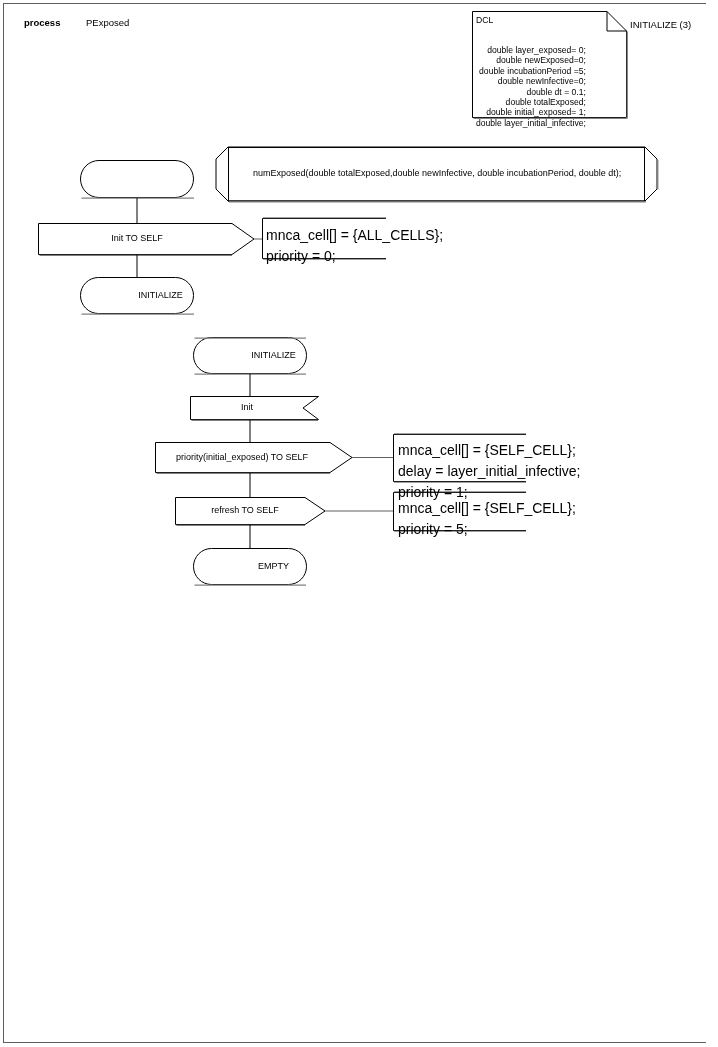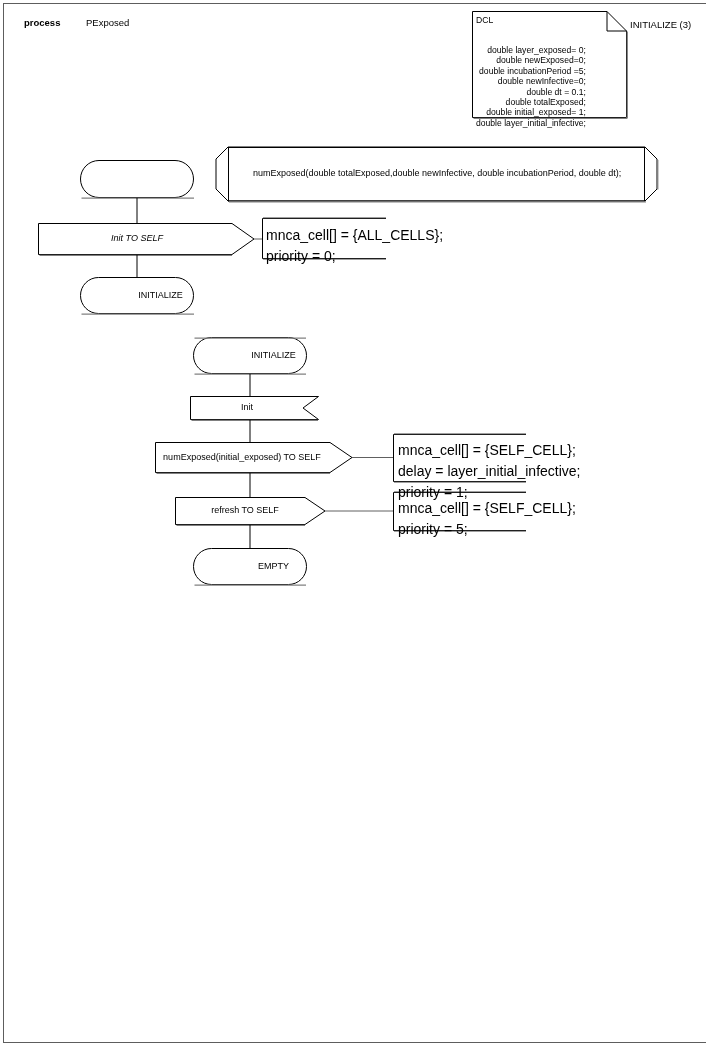--- a/index.html
+++ b/index.html
@@ -201,28 +201,28 @@
 double newExposed=0;
 double incubationPeriod =5;
 double newInfective=0;
 double dt = 0.1;
 double totalExposed;
 double initial_exposed= 1;
 double layer_initial_infective;</div>
 
   <div class="proc-text" style="left:240px; top:168px;">numExposed(double totalExposed,double newInfective, double incubationPeriod, double dt);</div>
 
-  <div class="lbl center" style="left:137px; top:233px;font-style:italic;">Init TO SELF</div>
+  <div class="lbl center" style="left:137px; top:233px;">Init TO SELF</div>
   <div class="note-text" style="left:266px; top:225px;">mnca_cell[] = {ALL_CELLS};
 priority = 0;</div>
   <div class="state-lbl" style="left:137px; top:290px;">INITIALIZE</div>
 
   <div class="state-lbl" style="left:250px; top:350px;">INITIALIZE</div>
   <div class="lbl center" style="left:247px; top:402px;">Init</div>
-  <div class="lbl center" style="left:242px; top:452px;">numExposed(initial_exposed) TO SELF</div>
+  <div class="lbl center" style="left:242px; top:452px;">priority(initial_exposed) TO SELF</div>
   <div class="note-text" style="left:398px; top:440px;">mnca_cell[] = {SELF_CELL};
 delay = layer_initial_infective;
 priority = 1;</div>
   <div class="lbl center" style="left:245px; top:505px;">refresh TO SELF</div>
   <div class="note-text" style="left:398px; top:498px;">mnca_cell[] = {SELF_CELL};
 priority = 5;</div>
   <div class="state-lbl" style="left:250px; top:561px;">EMPTY</div>
 
 </div>
 

